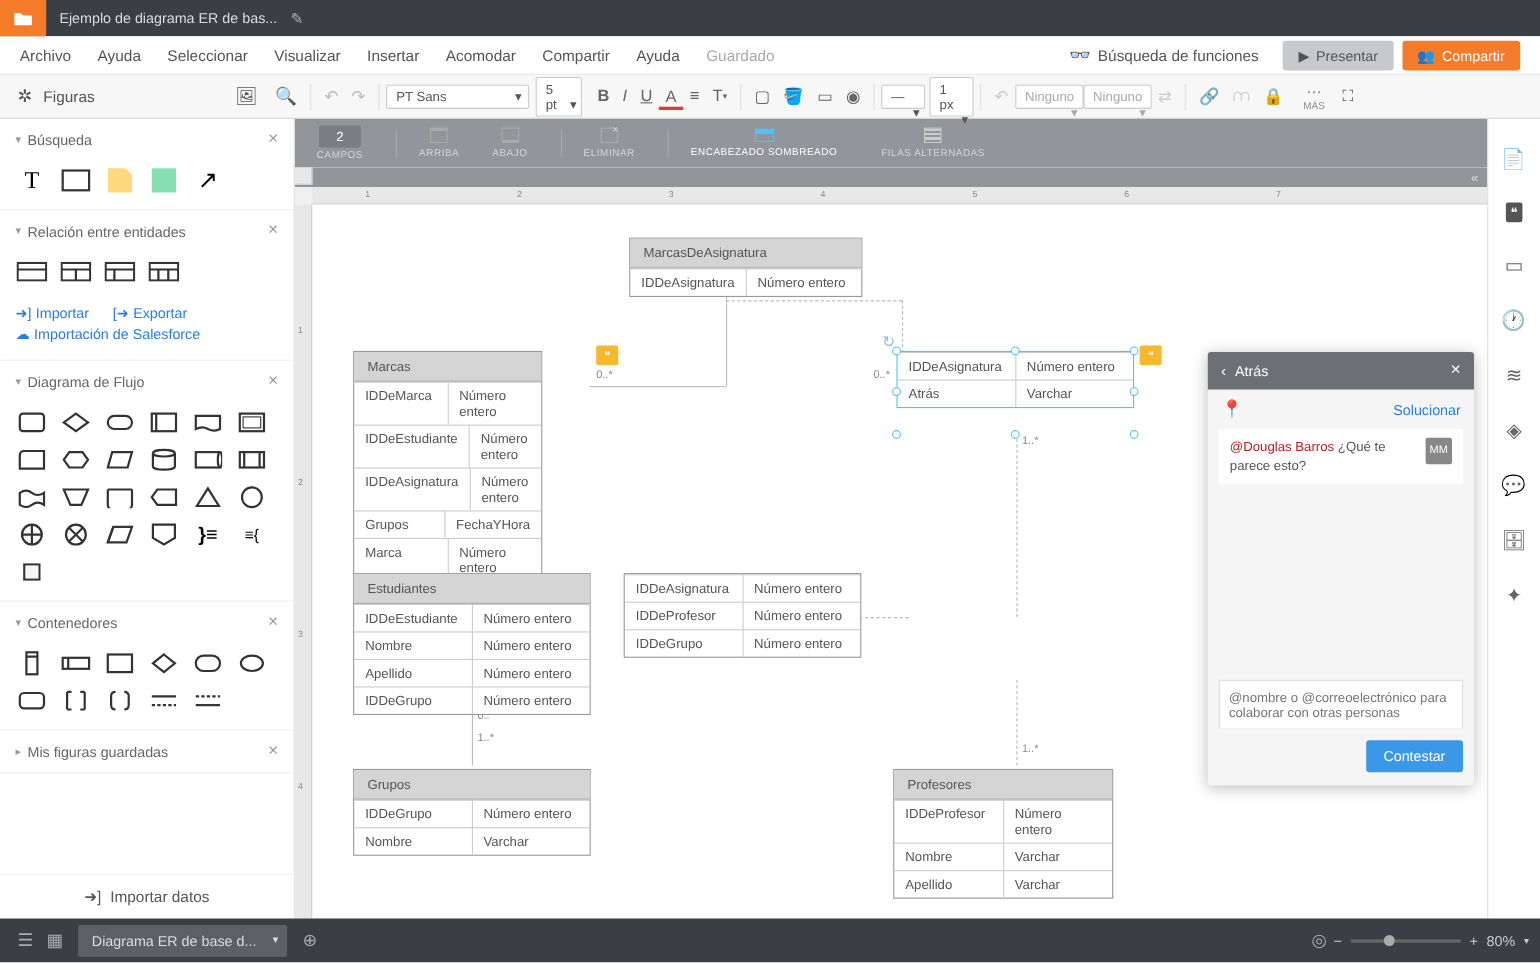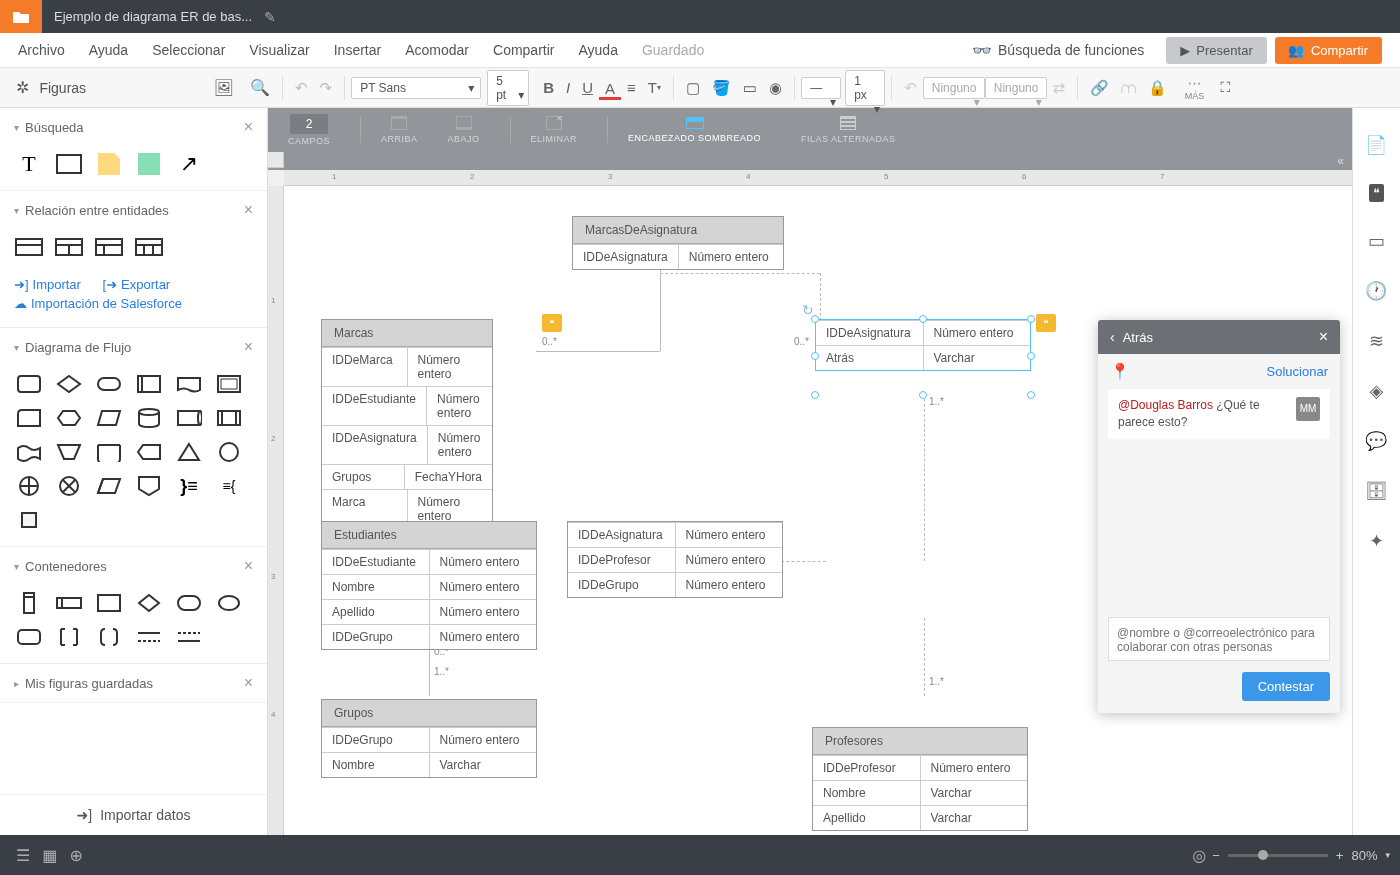--- a/index.html
+++ b/index.html
@@ -707,21 +707,21 @@
       <div class="e-row">
           <div class="e-cell key">IDDeGrupo</div>
           <div class="e-cell type">Número entero</div>
         </div>
       <div class="e-row">
           <div class="e-cell key">Nombre</div>
           <div class="e-cell type">Varchar</div>
         </div>
     </div>
 
-    <div class="entity" style="left:528px; top:513px; width:216px;margin-top:28px;">
+    <div class="entity" style="left:528px; top:513px; width:200px;">
       <div class="e-header">Profesores</div>
       <div class="e-row">
           <div class="e-cell key">IDDeProfesor</div>
           <div class="e-cell type">Número entero</div>
         </div>
       <div class="e-row">
           <div class="e-cell key">Nombre</div>
           <div class="e-cell type">Varchar</div>
         </div>
       <div class="e-row">
@@ -766,20 +766,21 @@
   <span class="rail-icon">≋</span>
   <span class="rail-icon">◈</span>
   <span class="rail-icon">💬</span>
   <span class="rail-icon">🗄</span>
   <span class="rail-icon">✦</span>
 </div>
 
 <div class="bottombar">
   <span class="bb-icon">☰</span>
   <span class="bb-icon">▦</span>
+  <div class="page-tab"><span>Diagrama ER de base d...</span></div>
   <span class="bb-icon">⊕</span>
   <span class="spacer"></span>
   <span class="bb-icon">◎</span>
   <div class="zoom">
     <span>−</span>
     <div class="zoom-track">
         <div class="zoom-thumb" style="left:30px;"></div>
       </div>
     <span>+</span>
     <span>80%</span>

